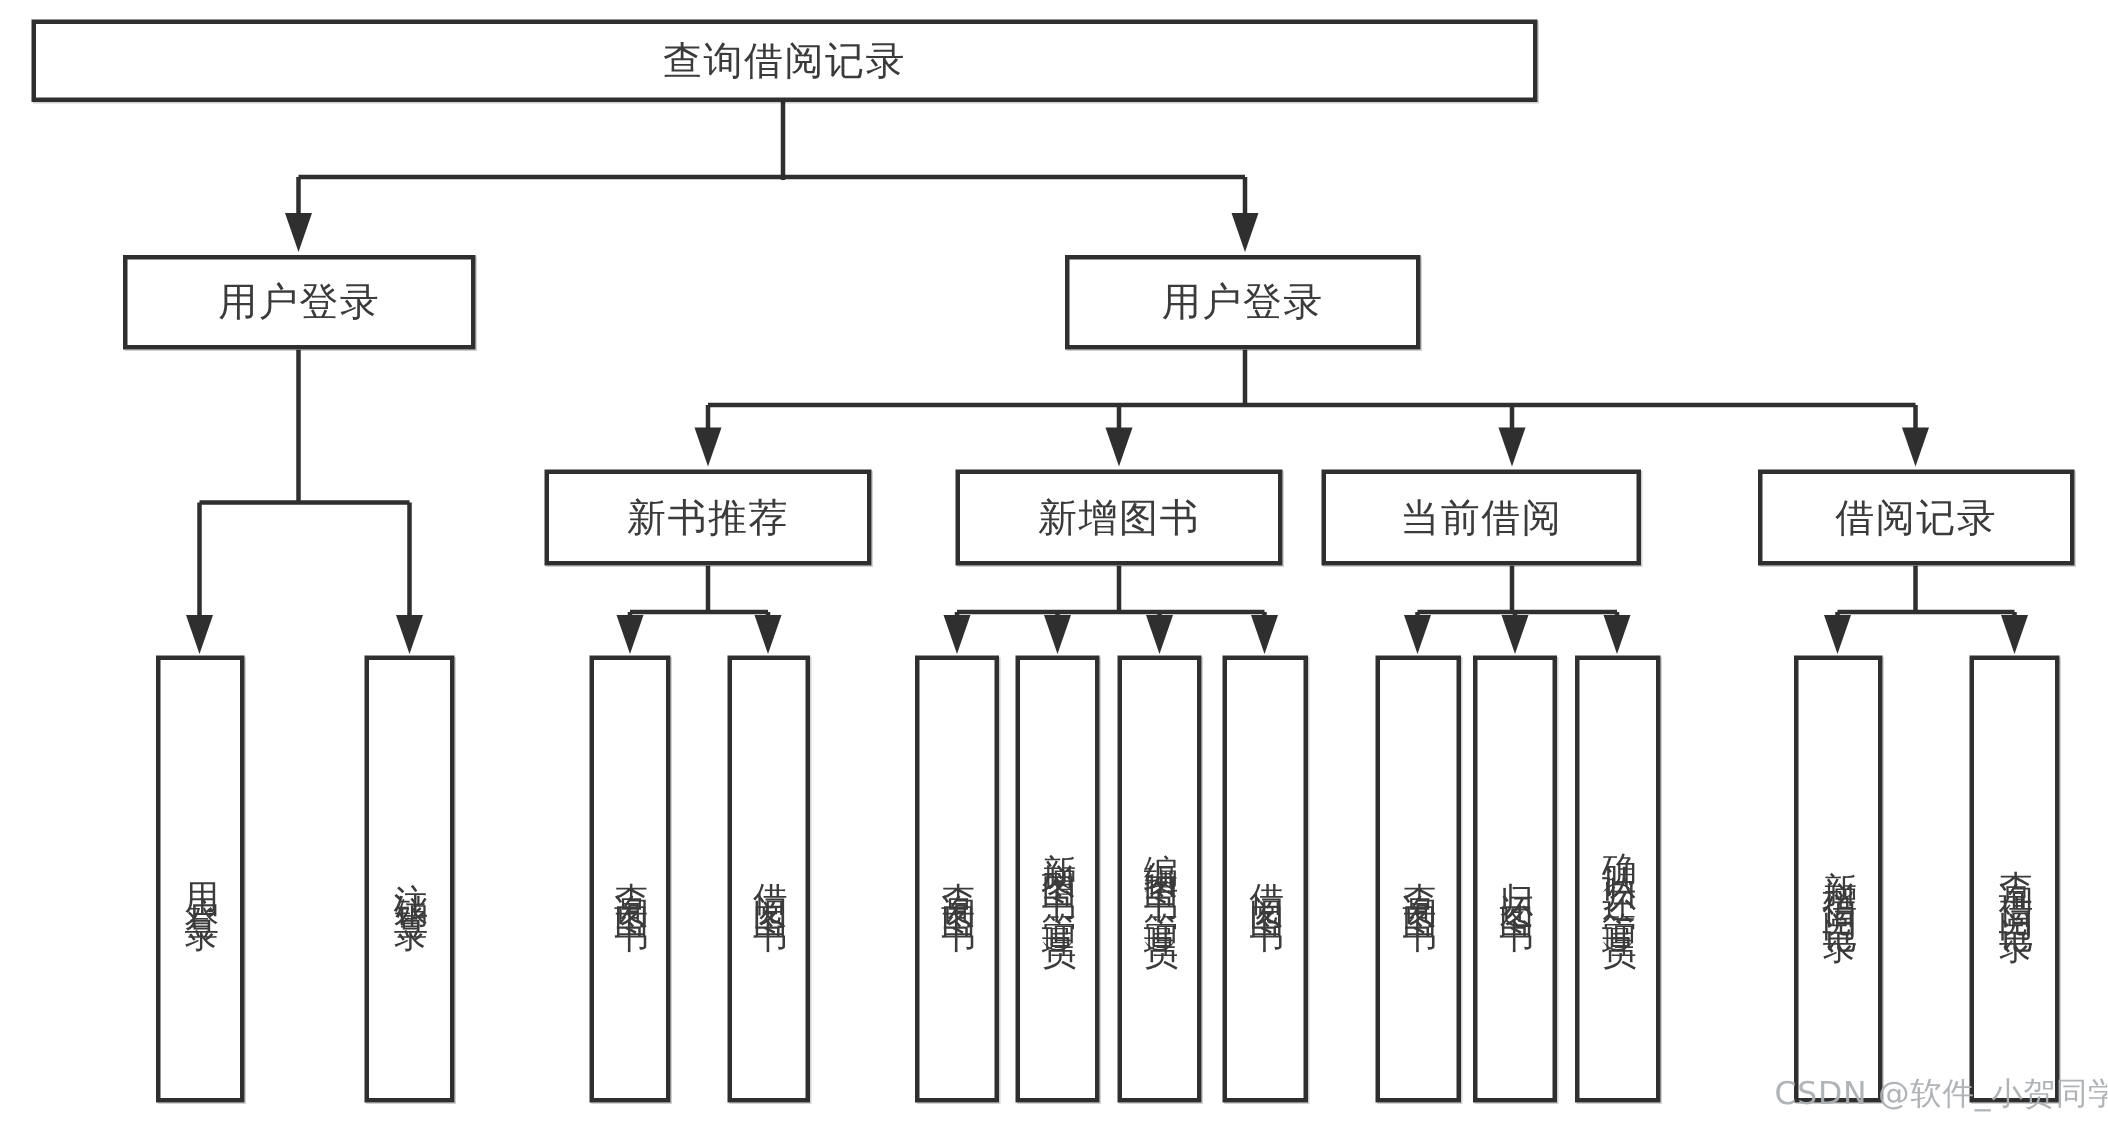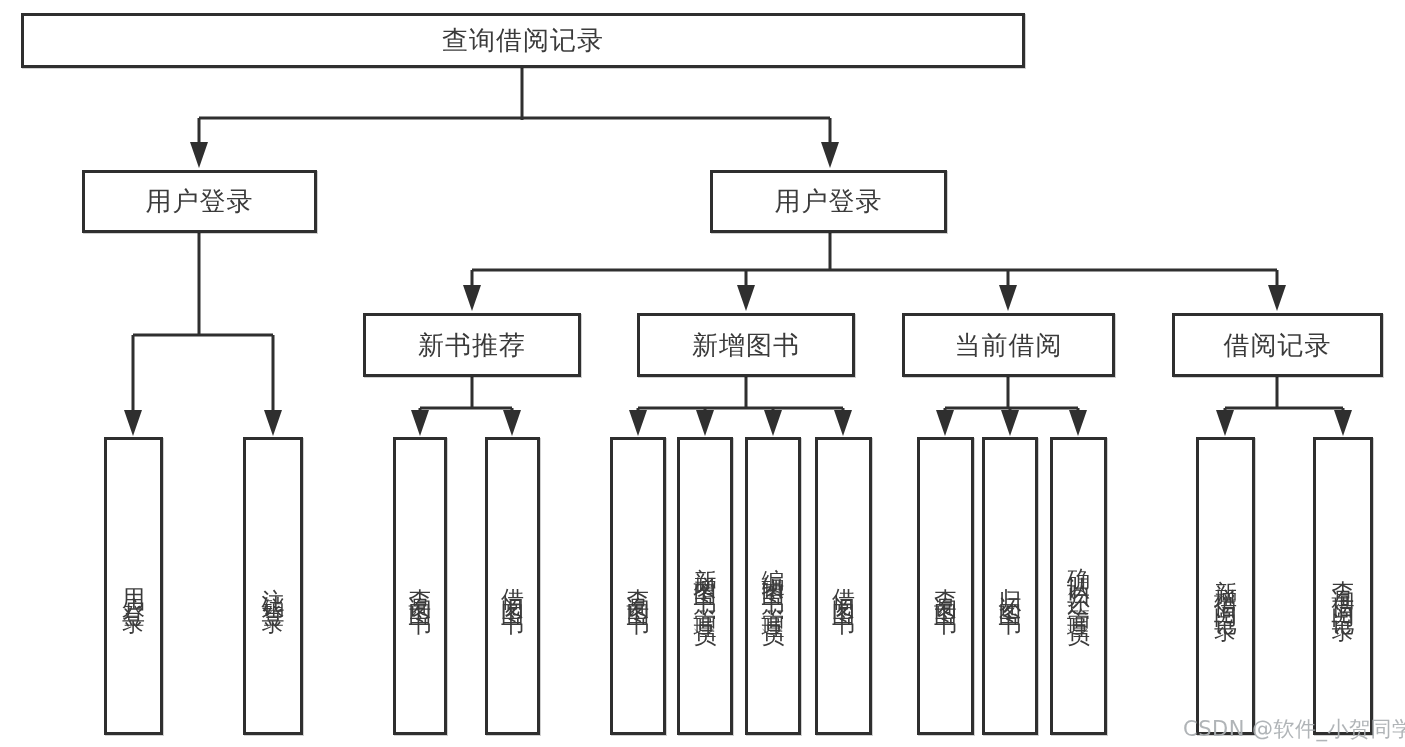--- a/index.html
+++ b/index.html
@@ -105,21 +105,21 @@
   <div class="node h" style="left:710px; top:170px; width:237px; height:63px;">
     <span>用户登录</span>
   </div>
 
   <div class="node h" style="left:363px; top:313px; width:218px; height:64px;text-align:right;">
     <span>新书推荐</span>
   </div>
   <div class="node h" style="left:637px; top:313px; width:218px; height:64px;">
     <span>新增图书</span>
   </div>
-  <div class="node h" style="left:902px; top:313px; width:213px; height:64px;">
+  <div class="node h" style="left:881px; top:313px; width:213px; height:64px;">
     <span>当前借阅</span>
   </div>
   <div class="node h" style="left:1172px; top:313px; width:211px; height:64px;">
     <span>借阅记录</span>
   </div>
 
   <div class="node v" style="left:104px; top:437px; width:59px; height:298px;">
     <span>用户登录</span>
   </div>
   <div class="node v" style="left:243px; top:437px; width:60px; height:298px;">

